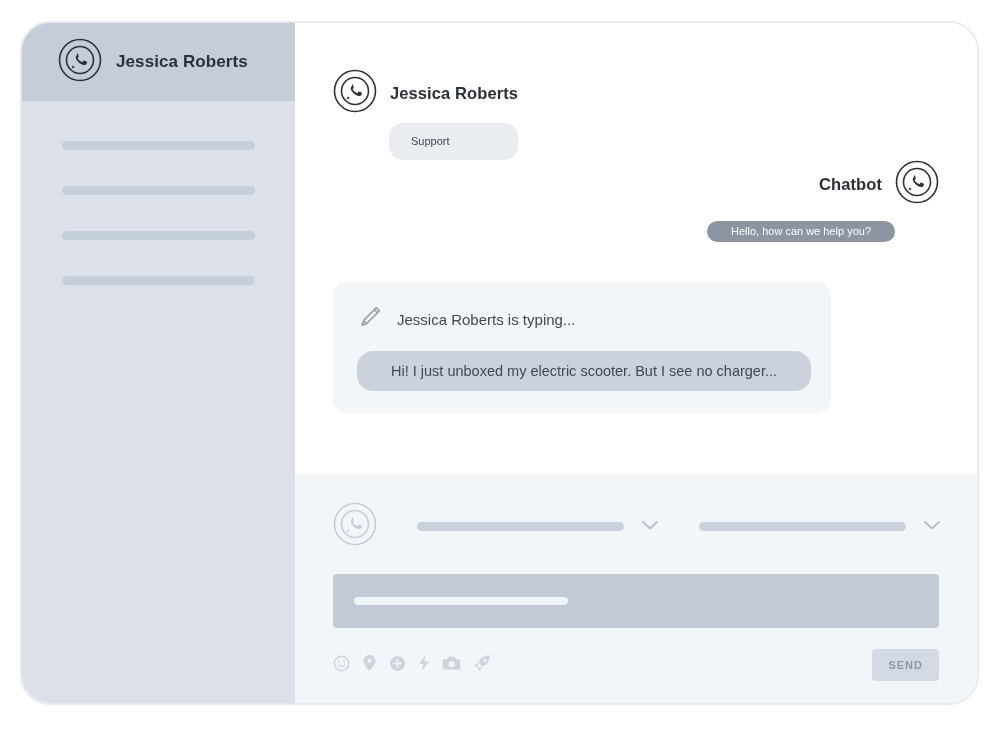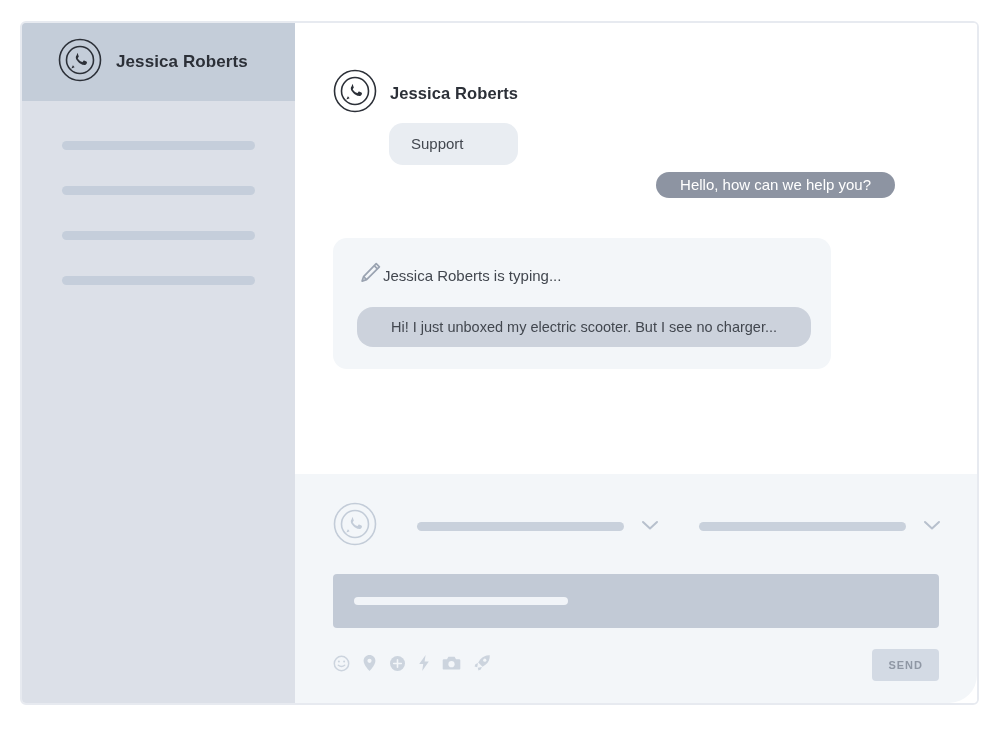--- a/index.html
+++ b/index.html
@@ -17,21 +17,21 @@
 
   
   .app-window {
     position: absolute;
     left: 20px;
     top: 21px;
     width: 959px;
     height: 684px;
     background: #ffffff;
     border: 2px solid #e7eaf0;
-    border-radius: 6px;
+    border-radius: 30px;
     box-sizing: border-box;
     overflow: hidden;
     display: flex;
   }
 
   
   .sidebar {
     width: 273px;
     flex: 0 0 273px;
     background: #dce0e8;
@@ -109,21 +109,21 @@
   .sender-name {
     font-size: 16.5px;
     font-weight: bold;
     color: #2c3038;
     letter-spacing: 0.1px;
     white-space: nowrap;
   }
 
   .bubble {
     border-radius: 14px;
-    font-size: 15px;
+    font-size: 11px;
     line-height: 1.2;
     white-space: nowrap;
     box-sizing: border-box;
   }
   .bubble.incoming {
     background: #e9edf2;
     color: #42474f;
     padding: 12px 22px;
     margin-left: 56px;
   }
@@ -140,20 +140,21 @@
     margin-top: 40px;
     width: 498px;
     background: #f3f6f9;
     border-radius: 14px;
     padding: 22px 22px 22px 24px;
     box-sizing: border-box;
   }
   .typing-head {
     display: flex;
     align-items: center;
+    gap: 14px;
   }
   .typing-text {
     font-size: 15px;
     color: #42474f;
     white-space: nowrap;
   }
   .typing-preview {
     margin-top: 17px;
     background: #ccd2dc;
     color: #42474f;
@@ -292,20 +293,37 @@
               </svg>
             </span>
             <span class="sender-name">Jessica Roberts</span>
           </div>
           <div class="bubble incoming">Support</div>
         </div>
       </div>
 
       <div class="msg-row outgoing">
         <div class="msg-col right">
+          <div class="sender-line">
+            <span class="sender-name">Chatbot</span>
+            <span>
+              <svg width="44" height="44" viewBox="0 0 44 44">
+                <circle cx="22" cy="22" r="20.5" fill="none" stroke="#2c3038" stroke-width="1.6"></circle>
+                <circle cx="22" cy="22" r="13.5" fill="none" stroke="#2c3038" stroke-width="1.6"></circle>
+                <path d="M16.6 29.2 L13.4 30.6 L14.9 27.3 Z" fill="#2c3038"></path>
+                <path d="M18.8 17.3c-0.5 0.4-1 1.1-1 2.2 0 1.3 0.9 2.6 1.1 2.8 0.2 0.3 1.9 2.9 4.6 4
+                         2.3 0.9 2.7 0.7 3.2 0.7 0.6 0 1.8-0.7 2-1.5 0.3-0.8 0.3-1.4 0.2-1.5
+                         -0.1-0.2-0.3-0.2-0.6-0.4-0.3-0.2-1.8-0.9-2.1-1-0.3-0.1-0.5-0.2-0.7 0.2
+                         -0.2 0.3-0.8 1-0.9 1.2-0.2 0.2-0.3 0.2-0.6 0.1-0.3-0.2-1.3-0.5-2.5-1.5
+                         -0.9-0.8-1.5-1.8-1.7-2.1-0.2-0.3 0-0.5 0.1-0.6 0.1-0.1 0.3-0.4 0.5-0.6
+                         0.1-0.2 0.2-0.3 0.3-0.6 0.1-0.2 0-0.4 0-0.6-0.1-0.2-0.7-1.7-0.9-2.3
+                         -0.2-0.6-0.5-0.5-0.7-0.5z" fill="#2c3038"></path>
+              </svg>
+            </span>
+          </div>
           <div class="bubble outgoing">Hello, how can we help you?</div>
         </div>
       </div>
 
       <div class="typing-card">
         <div class="typing-head">
           <span>
             <svg width="26" height="26" viewBox="0 0 26 26">
               <path d="M19.2 3.6 L22.4 6.8 L9.6 19.6 L5.1 21.1 L6.6 16.6 Z" fill="none" stroke="#9aa3b1" stroke-width="1.7" stroke-linejoin="round"></path>
               <path d="M6.6 16.6 L9.6 19.6" fill="none" stroke="#9aa3b1" stroke-width="1.7"></path>

